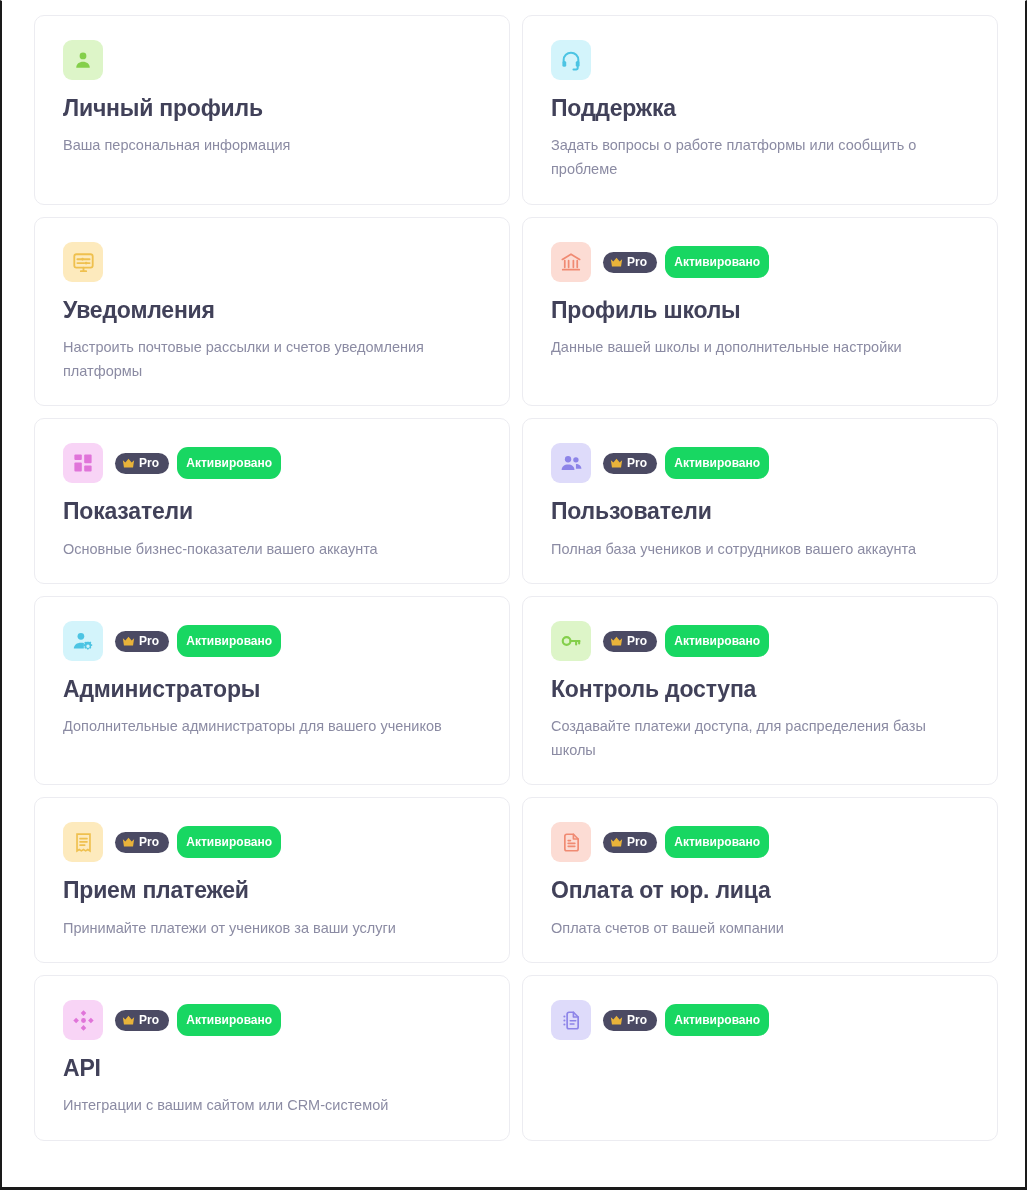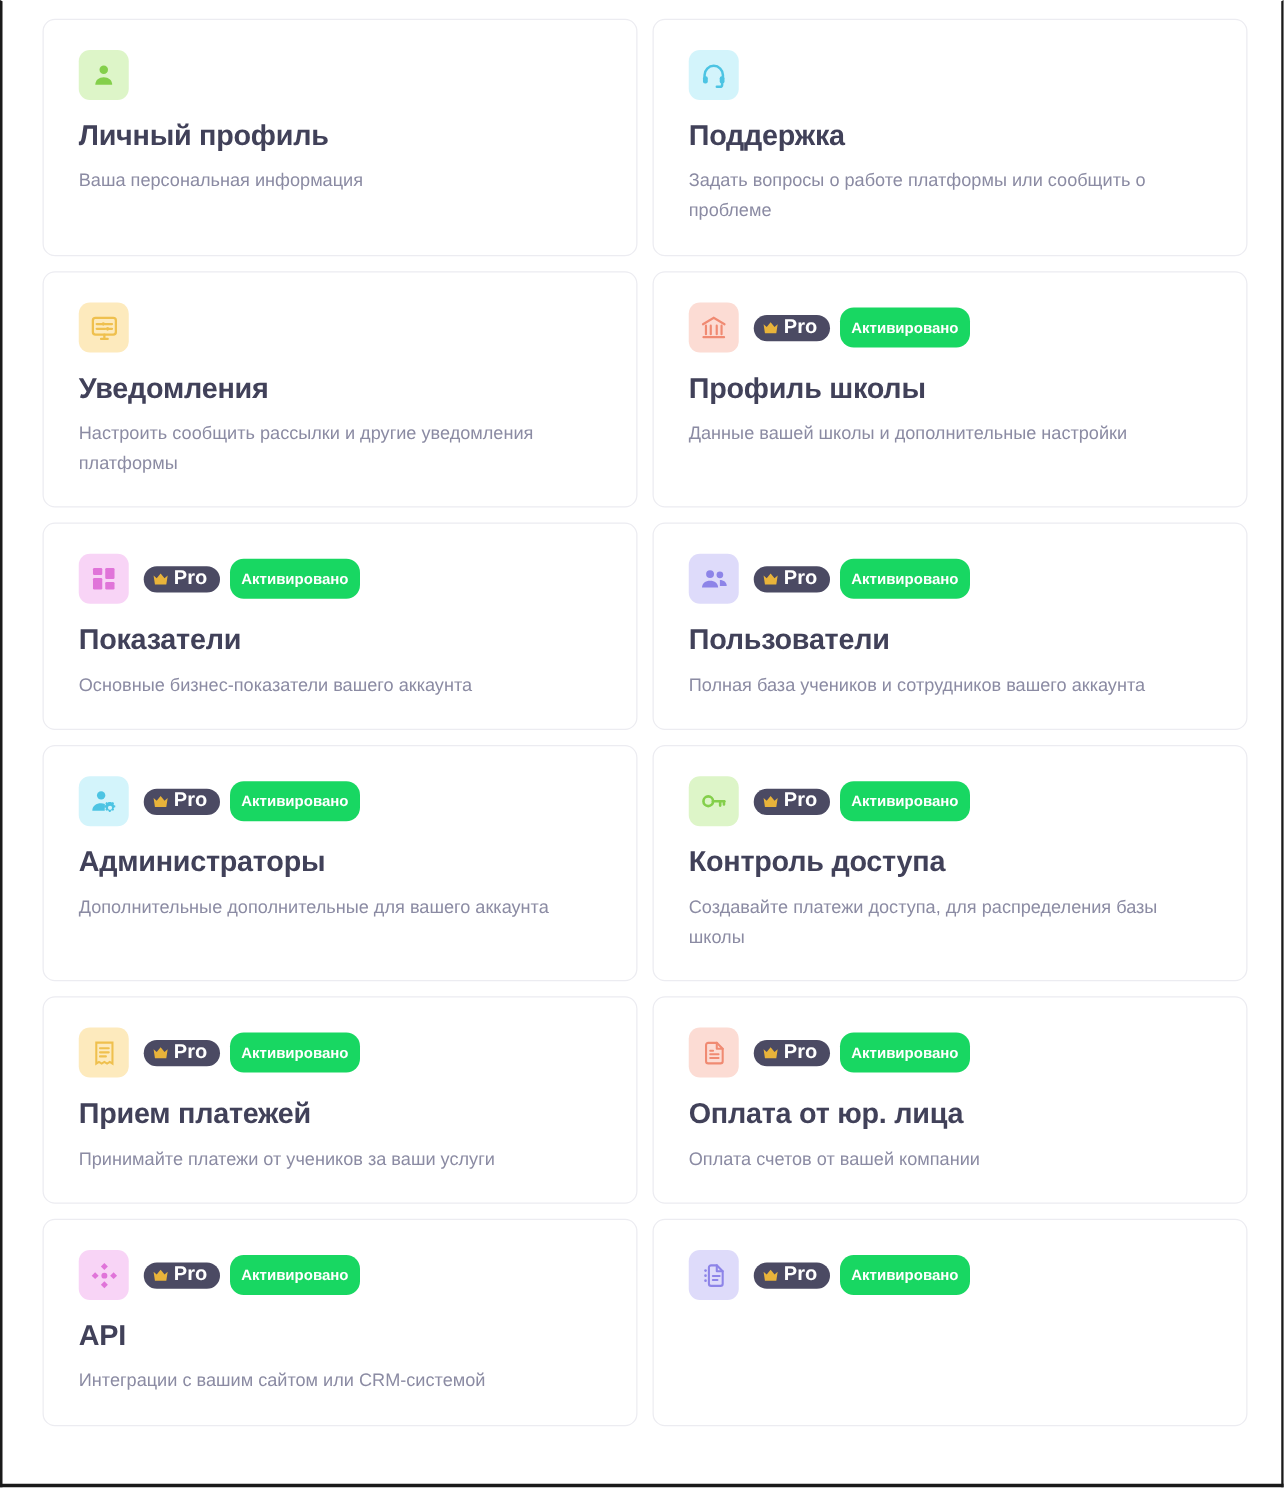--- a/index.html
+++ b/index.html
@@ -64,21 +64,21 @@
 
   .badge-pro {
     background: #4b4a63;
     color: #ffffff;
     border-radius: 11px;
     height: 21px;
     padding: 0 10px 0 7px;
     display: inline-flex;
     align-items: center;
     gap: 4px;
-    font-size: 16px;
+    font-size: 12px;
     font-weight: bold;
     letter-spacing: 0.1px;
     line-height: 1;
   }
   .badge-pro .crown { display: block; }
 
   .badge-active {
     background: #18d762;
     color: #ffffff;
     border-radius: 11px;
@@ -153,21 +153,21 @@
             <svg width="23" height="23" viewBox="0 0 24 24" fill="none" stroke="#efc04e" stroke-width="1.9" stroke-linecap="round">
               <rect x="2.4" y="3.4" width="19.2" height="14" rx="2.2"></rect>
               <path d="M9.2 21h5.6M12 17.4V21"></path>
               <path d="M5.6 8.6h4.2M12.6 8.6h5.8M5.6 12.6h7.2M16 12.6h2.4"></path>
               <circle cx="11.1" cy="8.6" r="1.5" fill="#efc04e" stroke="none"></circle>
               <circle cx="14.7" cy="12.6" r="1.5" fill="#efc04e" stroke="none"></circle>
             </svg>
           </span>
         </div>
         <div class="card-title">Уведомления</div>
-        <div class="card-desc">Настроить сообщить рассылки и другие уведомления платформы</div>
+        <div class="card-desc">Настроить почтовые рассылки и счетов уведомления платформы</div>
       </div>
       <div class="card r2">
         <div class="card-head">
           <span class="icon-tile" style="background:#fcdcd4">
             <svg width="22" height="22" viewBox="0 0 24 24" fill="none" stroke="#f08a72" stroke-width="1.9" stroke-linecap="round">
               <path d="M2.6 9.2 12 3.6l9.4 5.6"></path>
               <path d="M5.2 10.4v7.4M9.4 10.4v7.4M14.6 10.4v7.4M18.8 10.4v7.4"></path>
               <path d="M3 20.4h18"></path>
             </svg>
           </span>
@@ -251,21 +251,21 @@
                 <path d="M1.6 4.2l4.6 4.1L12 1.2l5.8 7.1 4.6-4.1-2 13.4H3.6z"></path>
               </svg>
               <span>Pro</span>
             </span>
             <span class="badge-active">
               <span>Активировано</span>
             </span>
           </span>
         </div>
         <div class="card-title">Администраторы</div>
-        <div class="card-desc">Дополнительные дополнительные для вашего аккаунта</div>
+        <div class="card-desc">Дополнительные администраторы для вашего учеников</div>
       </div>
       <div class="card r4">
         <div class="card-head">
           <span class="icon-tile" style="background:#ddf5c8">
             <svg width="22" height="22" viewBox="0 0 24 24" fill="none" stroke="#84cf4b" stroke-width="2.3" stroke-linecap="round">
               <circle cx="7.2" cy="12" r="4.2"></circle>
               <path d="M11.4 12h9.8"></path>
               <path d="M17.6 12v3.8M20.9 12v2.8"></path>
             </svg>
           </span>

